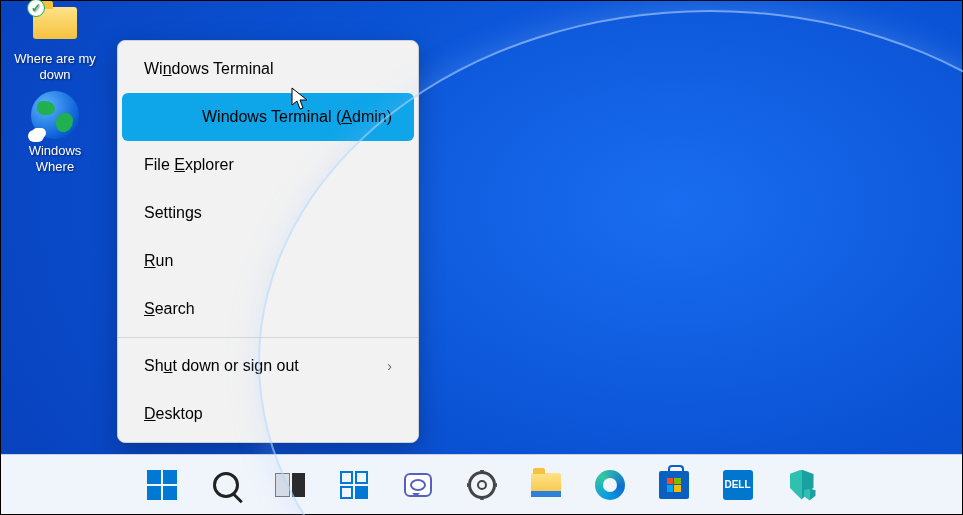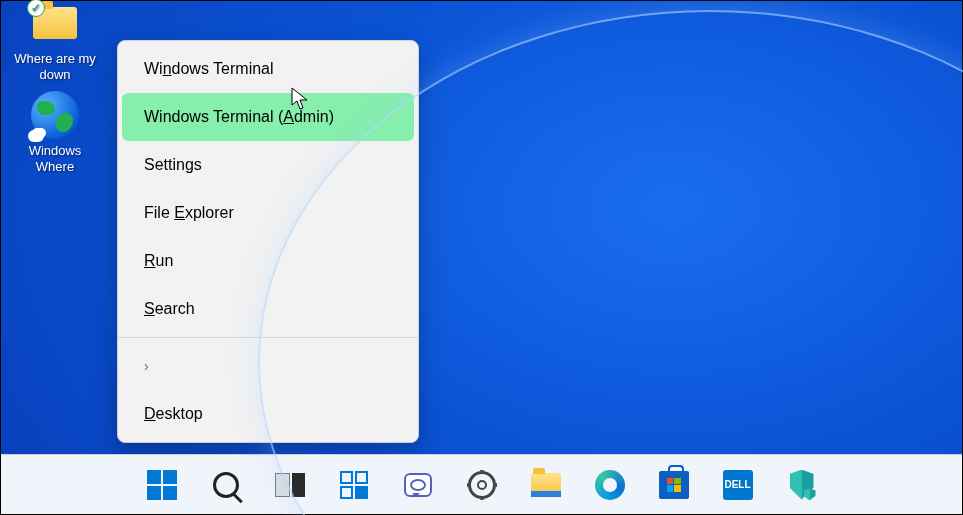--- a/index.html
+++ b/index.html
@@ -71,21 +71,21 @@
   }
   .winx .item {
     display:flex; align-items:center;
     padding:0 22px;
     height:48px;
     font-size:16px;
     cursor:default;
     border-radius:6px;
     margin:0 4px;
   }
-  .winx .item.hover { background:#86efac; }
+  .winx .item.hover { background:#0ea5e9;text-align:right; }
   .winx .item .txt { flex:1; }
   .winx .item .chev { color:#6a6a6a; font-size:14px; }
   .winx .item u { text-decoration: underline; }
   .sep { height:1px; background:#d6d6d6; margin:4px 0; }
   .cursor {
     position:absolute; left:290px; top:86px; pointer-events:none;
     width:0;height:0; z-index:5;
   }
   .cursor svg { position:absolute; top:0; left:0; }
 
@@ -172,33 +172,34 @@
   </div>
 
   <div class="winx" id="winx">
       <div class="item">
         <span class="txt">Wi<u>n</u>dows Terminal</span>
       </div>
       <div class="item hover">
         <span class="txt">Windows Terminal (<u>A</u>dmin)</span>
       </div>
       <div class="item">
+        <span class="txt">File <u>E</u>xplorer</span>
+      </div>
+      <div class="item">
         <span class="txt">Settin<u>g</u>s</span>
       </div>
       <div class="item">
-        <span class="txt">File <u>E</u>xplorer</span>
-      </div>
-      <div class="item">
         <span class="txt"><u>R</u>un</span>
       </div>
       <div class="item">
         <span class="txt"><u>S</u>earch</span>
       </div>
       <div class="sep"></div>
       <div class="item">
+        <span class="txt">Sh<u>u</u>t down or sign out</span>
         <span class="chev">›</span>
       </div>
       <div class="item">
         <span class="txt"><u>D</u>esktop</span>
       </div>
     </div>
 
   <div class="cursor">
     <svg width="20" height="24" viewBox="0 0 20 24">
       <path d="M1 1 L1 18 L6 14 L9 22 L12 21 L9 13 L16 13 Z" fill="#fff" stroke="#000" stroke-width="1"></path>

